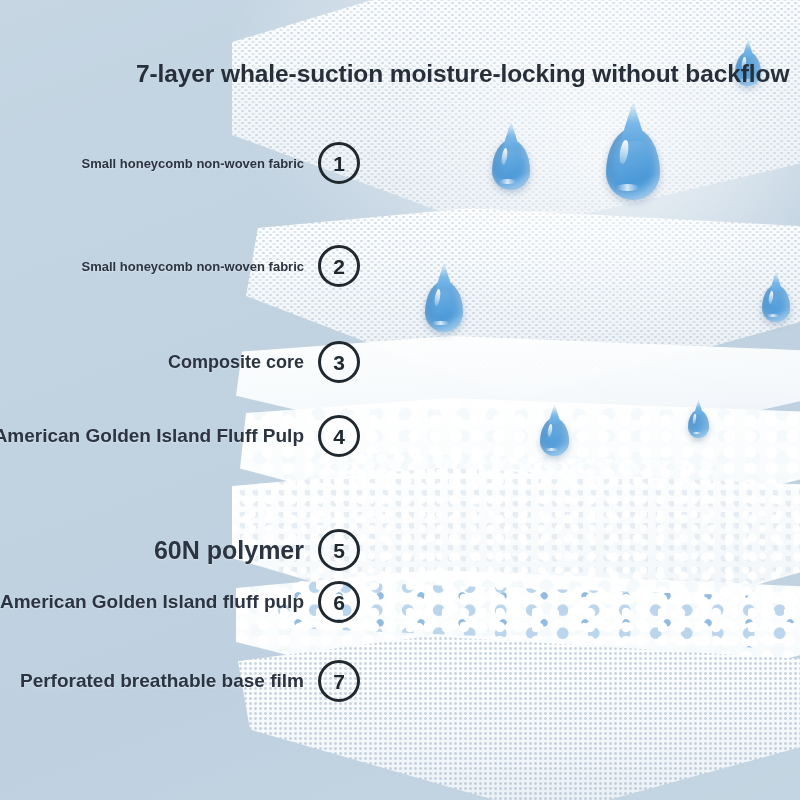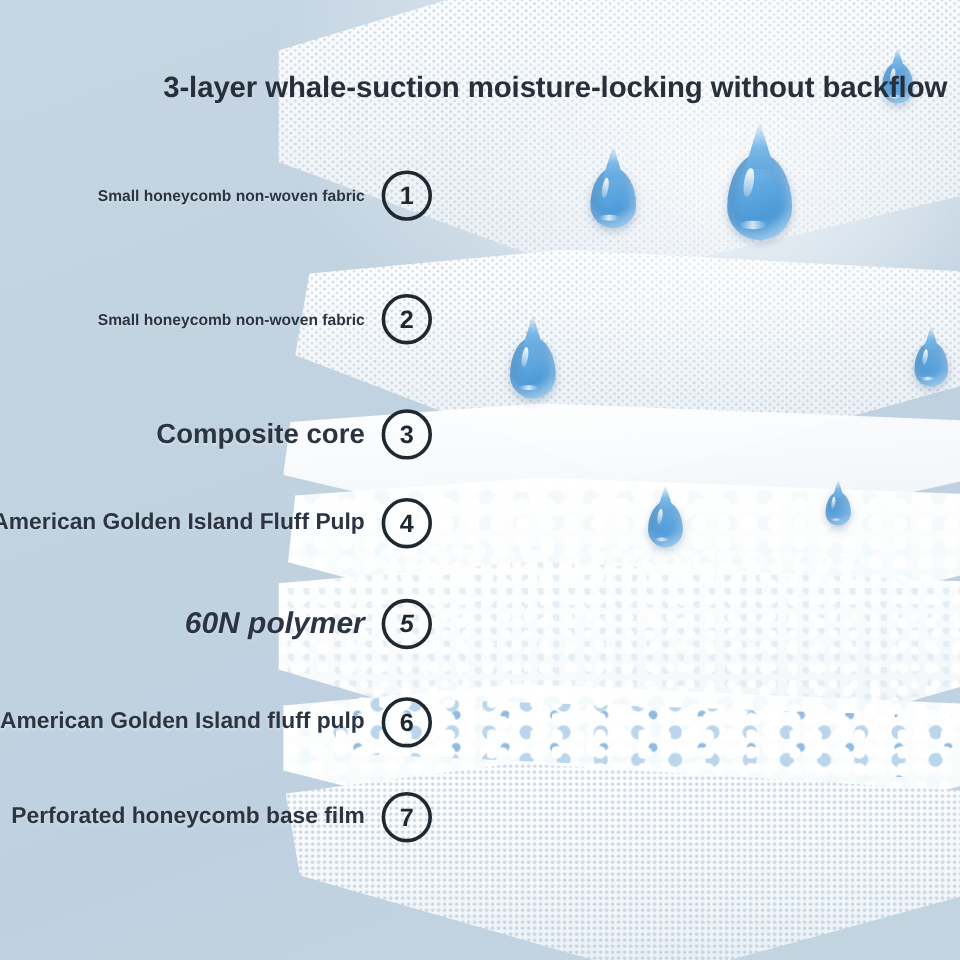--- a/index.html
+++ b/index.html
@@ -125,21 +125,21 @@
   }
   .layer-row .badge{
     position:absolute; right:0; top:50%; transform:translateY(-50%);
     width:42px; height:42px; border-radius:50%;
     border:3px solid #20282f; background:transparent;
     display:flex; align-items:center; justify-content:center;
     font-size:21px; font-weight:700; color:#20282f; line-height:1;
   }
   .sz-s  { font-size:13px;   font-weight:700; }
   .sz-m  { font-size:19px; font-weight:700; }
-  .sz-l  { font-size:23px;   font-weight:700; }
+  .sz-l  { font-size:18px;   font-weight:700; }
   .sz-xl { font-size:25px;   font-weight:700; }
 </style>
 </head>
 <body>
 
 <div id="stage">
 
   <div id="pad">
 
     <div class="sheet honeycomb shadowed" style="left:232px; top:-30px; width:600px; height:300px;
@@ -192,46 +192,46 @@
         <span class="glint"></span>
       </div>
       <div class="drop" style="left: 540px; top: 418px; width: 29px; height: 38px;">
         <span class="glint"></span>
       </div>
       <div class="drop" style="left: 688px; top: 410px; width: 21px; height: 28px;">
         <span class="glint"></span>
       </div>
     </div>
 
-  <div id="title">3-layer whale-suction moisture-locking without backflow</div>
+  <div id="title">7-layer whale-suction moisture-locking without backflow</div>
 
   <div id="rows">
       <div class="layer-row" style="top: 141px;">
         <div class="lbl sz-s">Small honeycomb non-woven fabric</div>
         <div class="badge">1</div>
       </div>
       <div class="layer-row" style="top: 244px;">
         <div class="lbl sz-s">Small honeycomb non-woven fabric</div>
         <div class="badge">2</div>
       </div>
       <div class="layer-row" style="top: 340px;">
         <div class="lbl sz-l">Composite core</div>
         <div class="badge">3</div>
       </div>
       <div class="layer-row" style="top: 414px;">
         <div class="lbl sz-m">American Golden Island Fluff Pulp</div>
         <div class="badge">4</div>
       </div>
-      <div class="layer-row" style="top: 498px; font-style: italic;">
+      <div class="layer-row" style="top: 528px;">
         <div class="lbl sz-xl">60N polymer</div>
         <div class="badge">5</div>
       </div>
       <div class="layer-row" style="top: 580px;">
         <div class="lbl sz-m">American Golden Island fluff pulp</div>
         <div class="badge">6</div>
       </div>
       <div class="layer-row" style="top: 659px;">
-        <div class="lbl sz-m">Perforated honeycomb base film</div>
+        <div class="lbl sz-m">Perforated breathable base film</div>
         <div class="badge">7</div>
       </div>
     </div>
 
 </div>
 
 </body></html>

